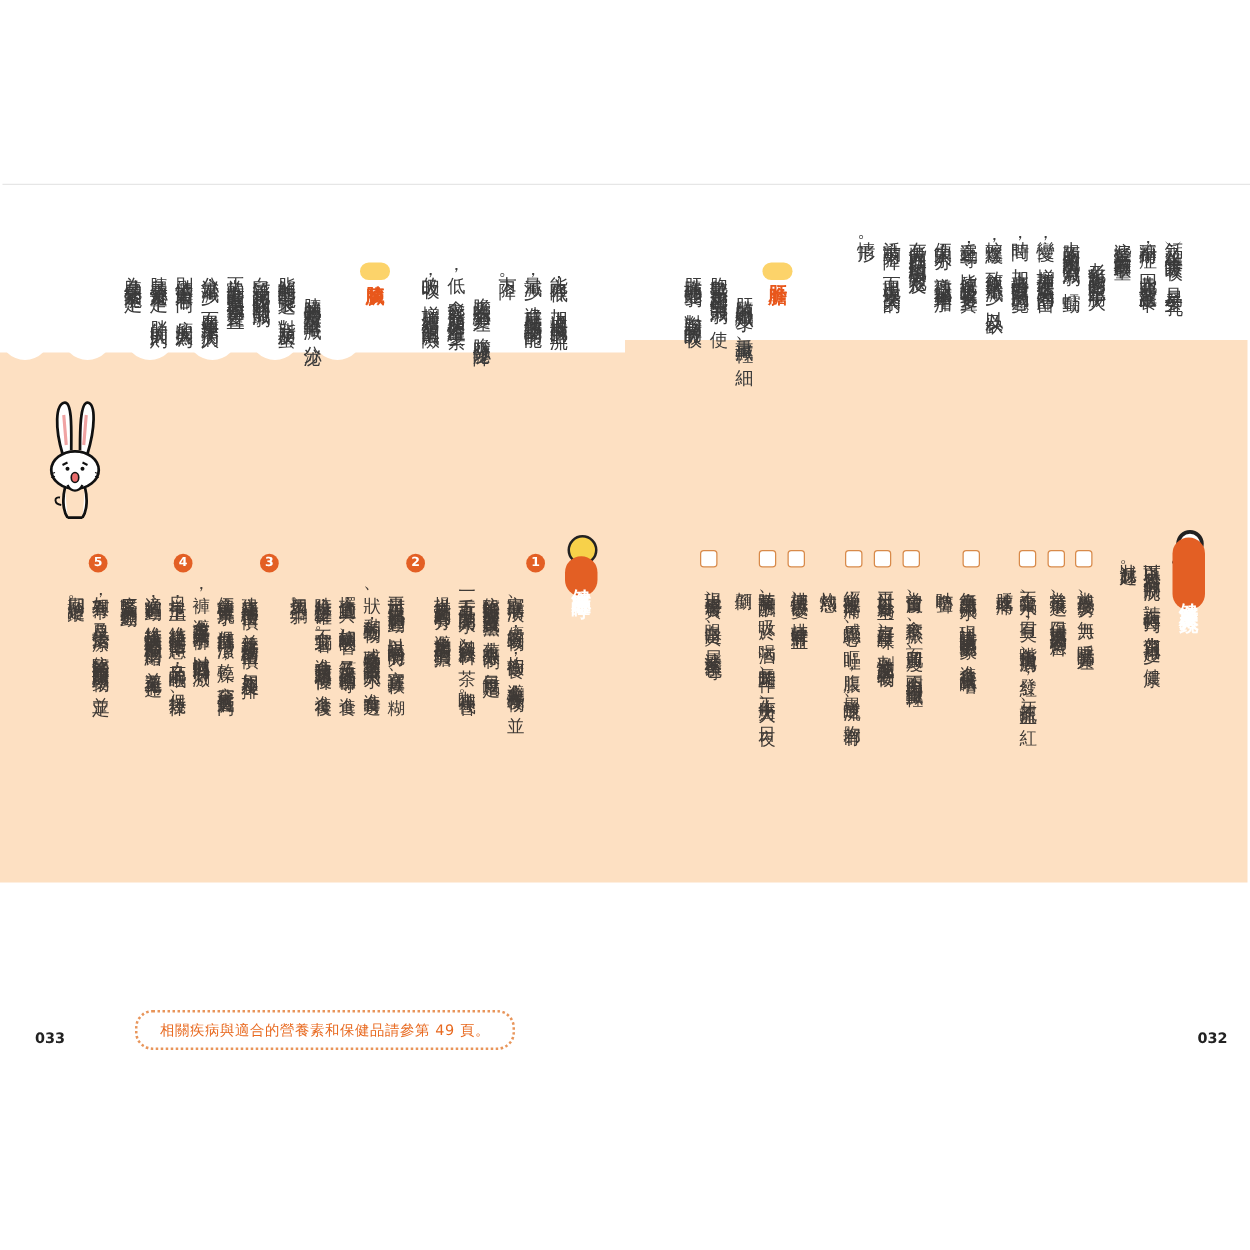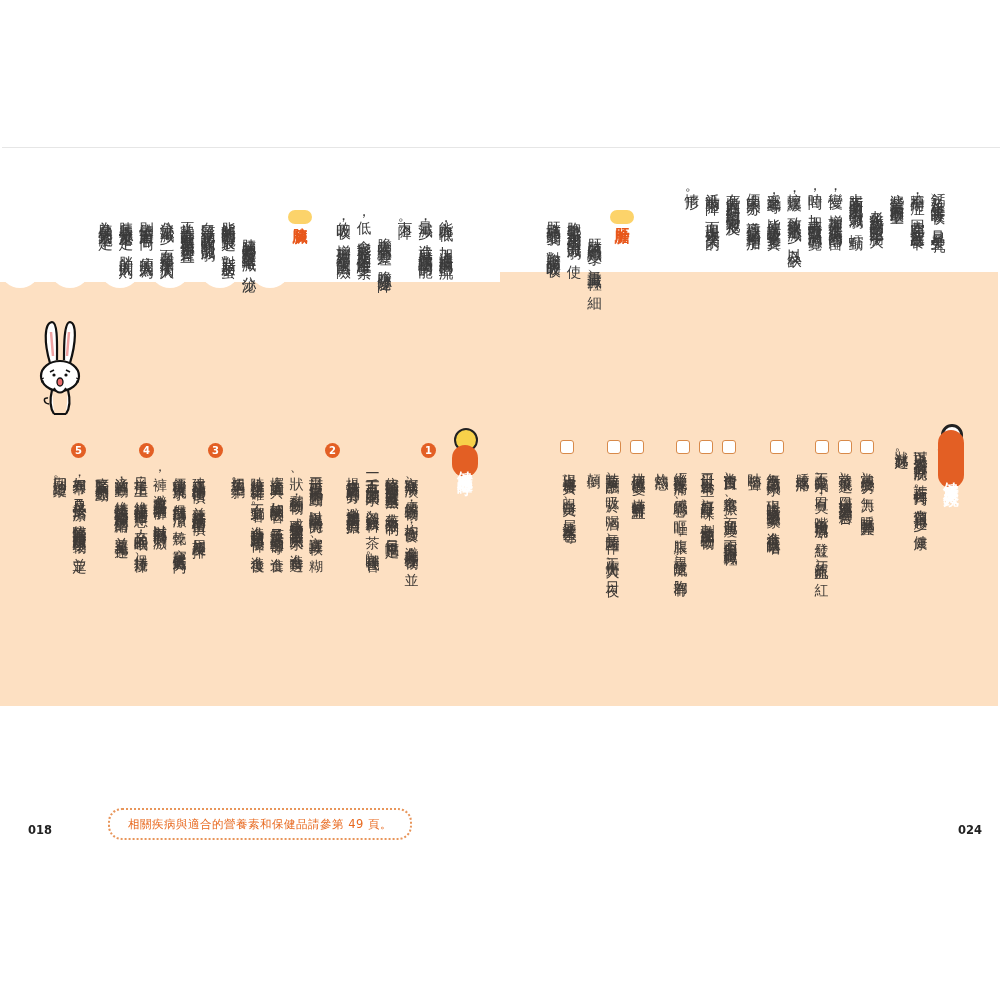--- a/index.html
+++ b/index.html
@@ -177,14 +177,14 @@
 <div class="tip-text" style="left:92px; top:466px; height:340px; white-space:pre-line;">日常生活上，維持規律的生活作息，充足的睡眠，保持規律、
 適當的運動，維持愉快的心情和平穩的情緒，並避免工作過
 度緊張及劇烈運動。</div>
 
 <div class="num-dot" style="left:71px; top:443px;">5</div>
 <div class="tip-text" style="left:50px; top:466px; height:340px; white-space:pre-line;">如有異常，及早接受治療，依醫師指示按時服用藥物，並定
 期回診追蹤。</div>
 
 <div class="note-pill">相關疾病與適合的營養素和保健品請參第 49 頁。</div>
 
-<div class="page-num" style="left:28px;">018</div>
-<div class="page-num" style="left:958px;">024</div>
+<div class="page-num" style="left:28px;">033</div>
+<div class="page-num" style="left:958px;">032</div>
 
 </body></html>

